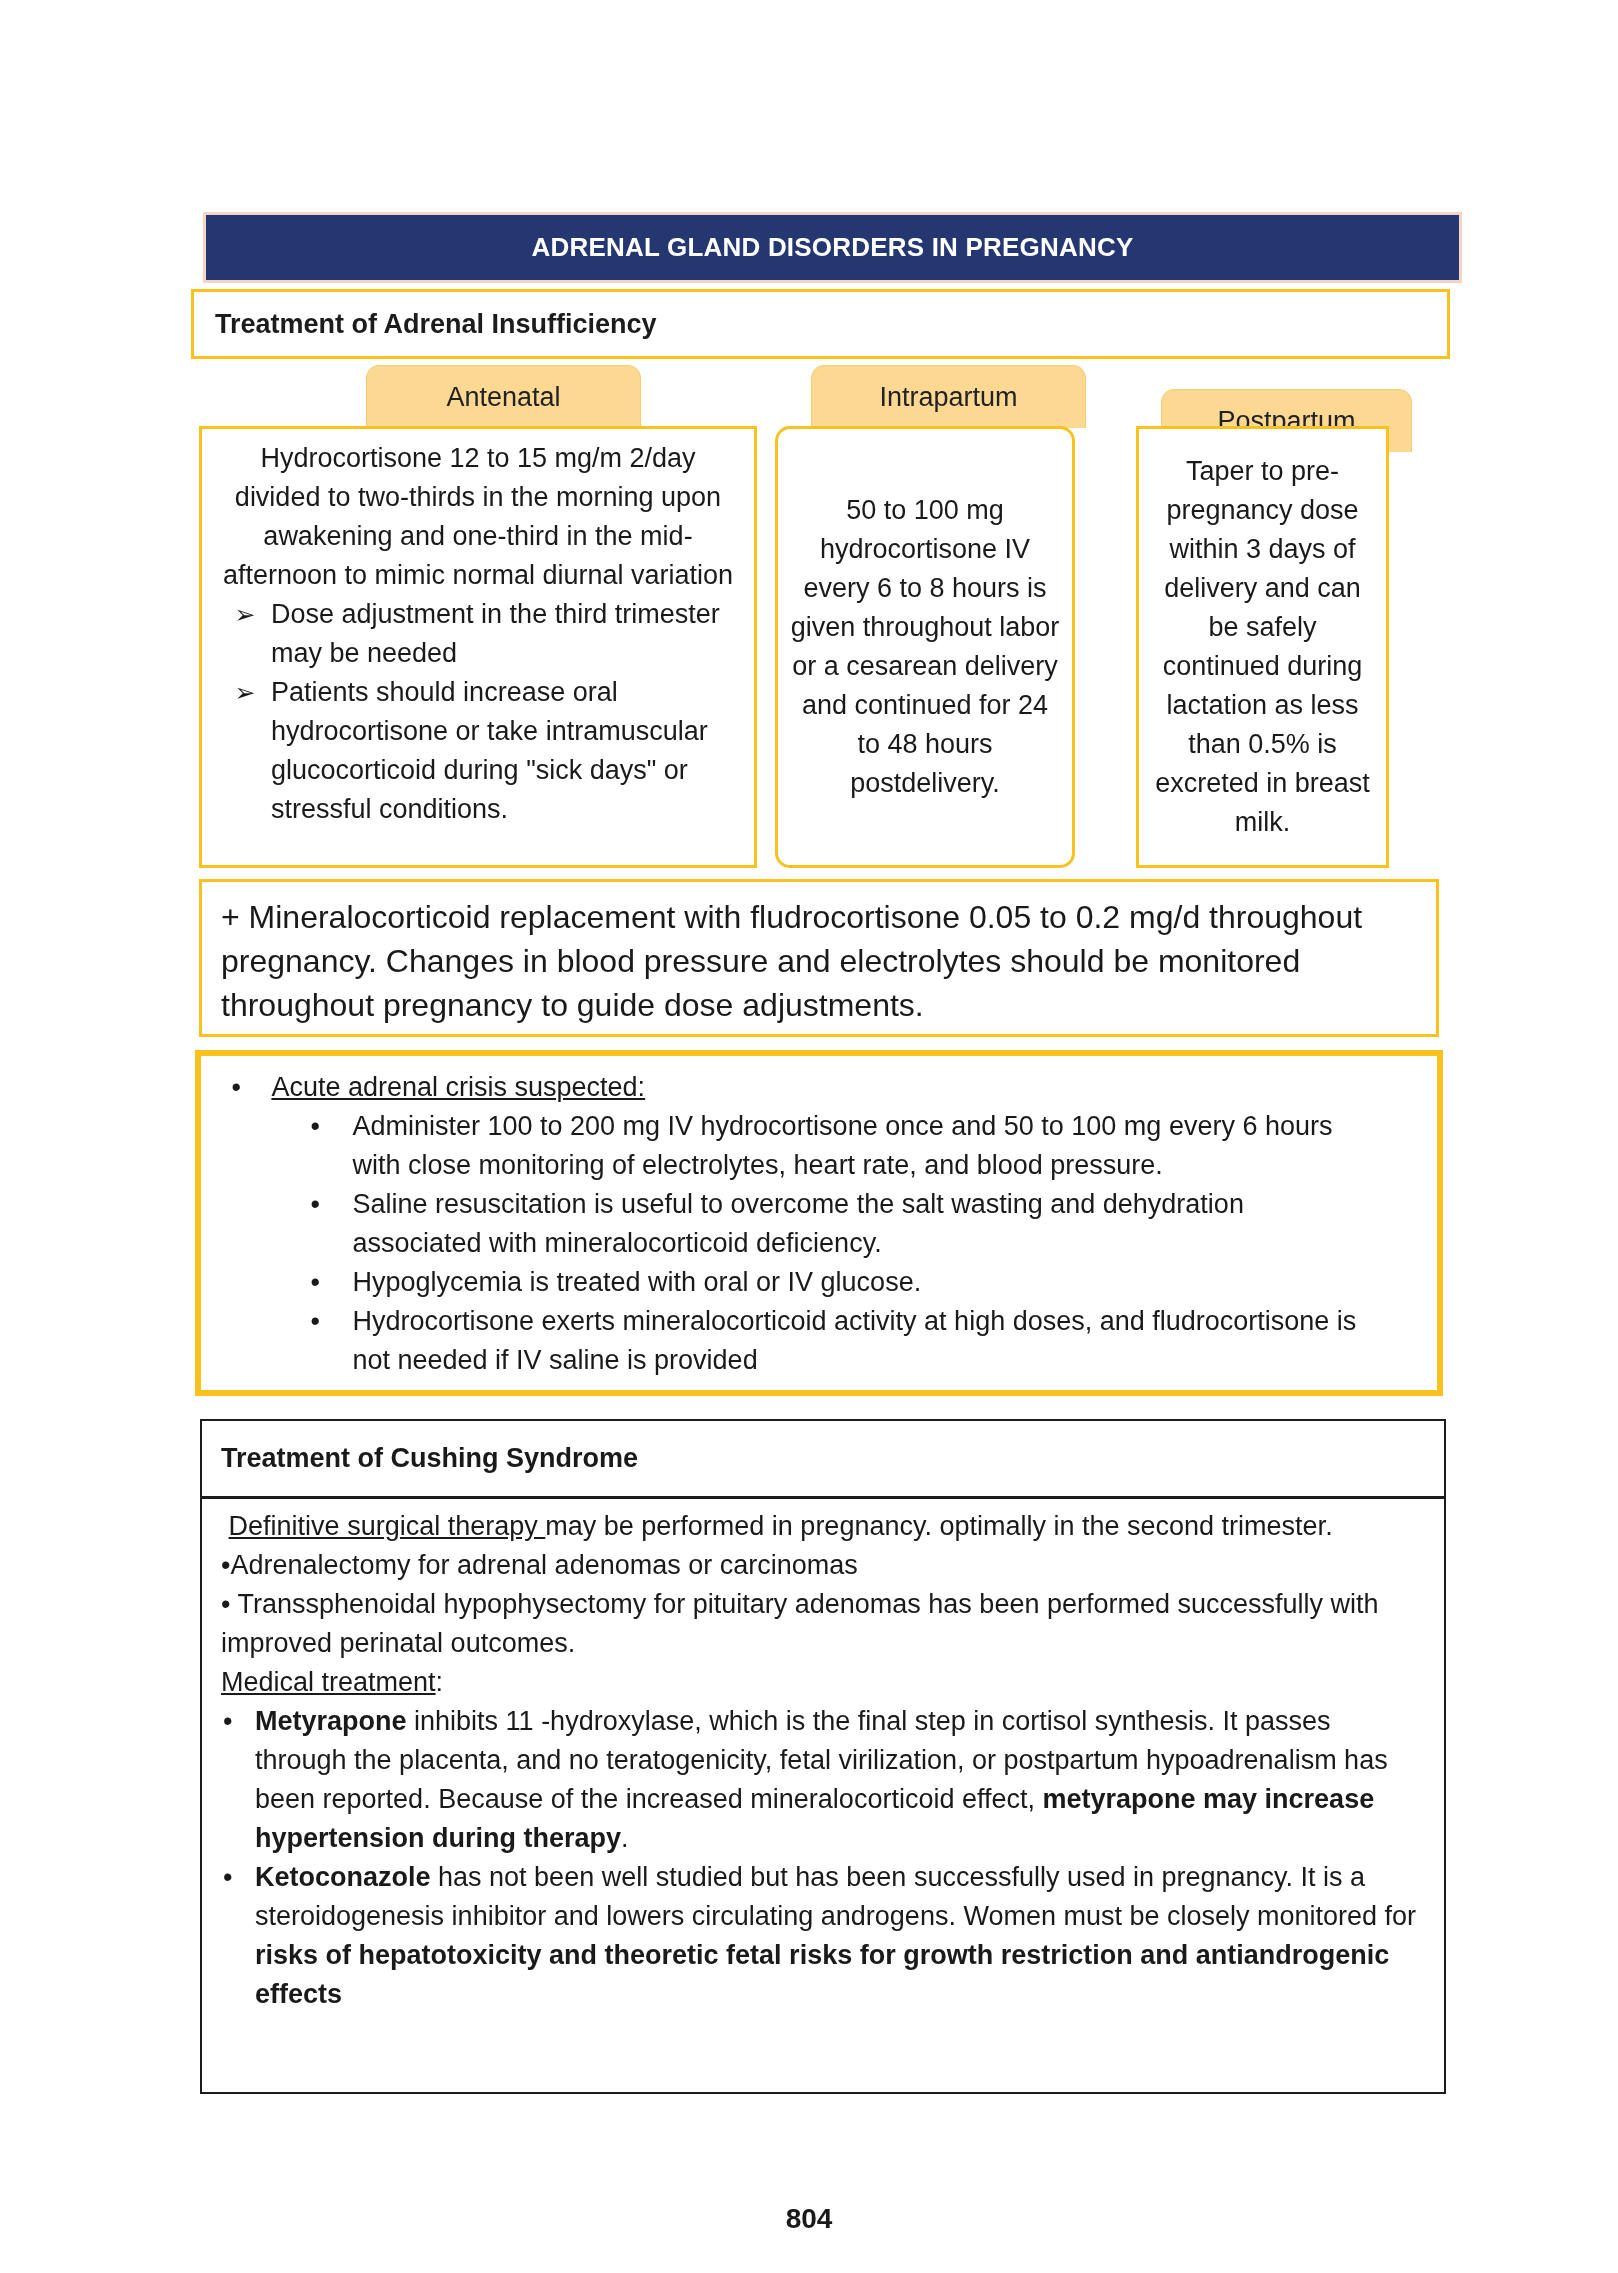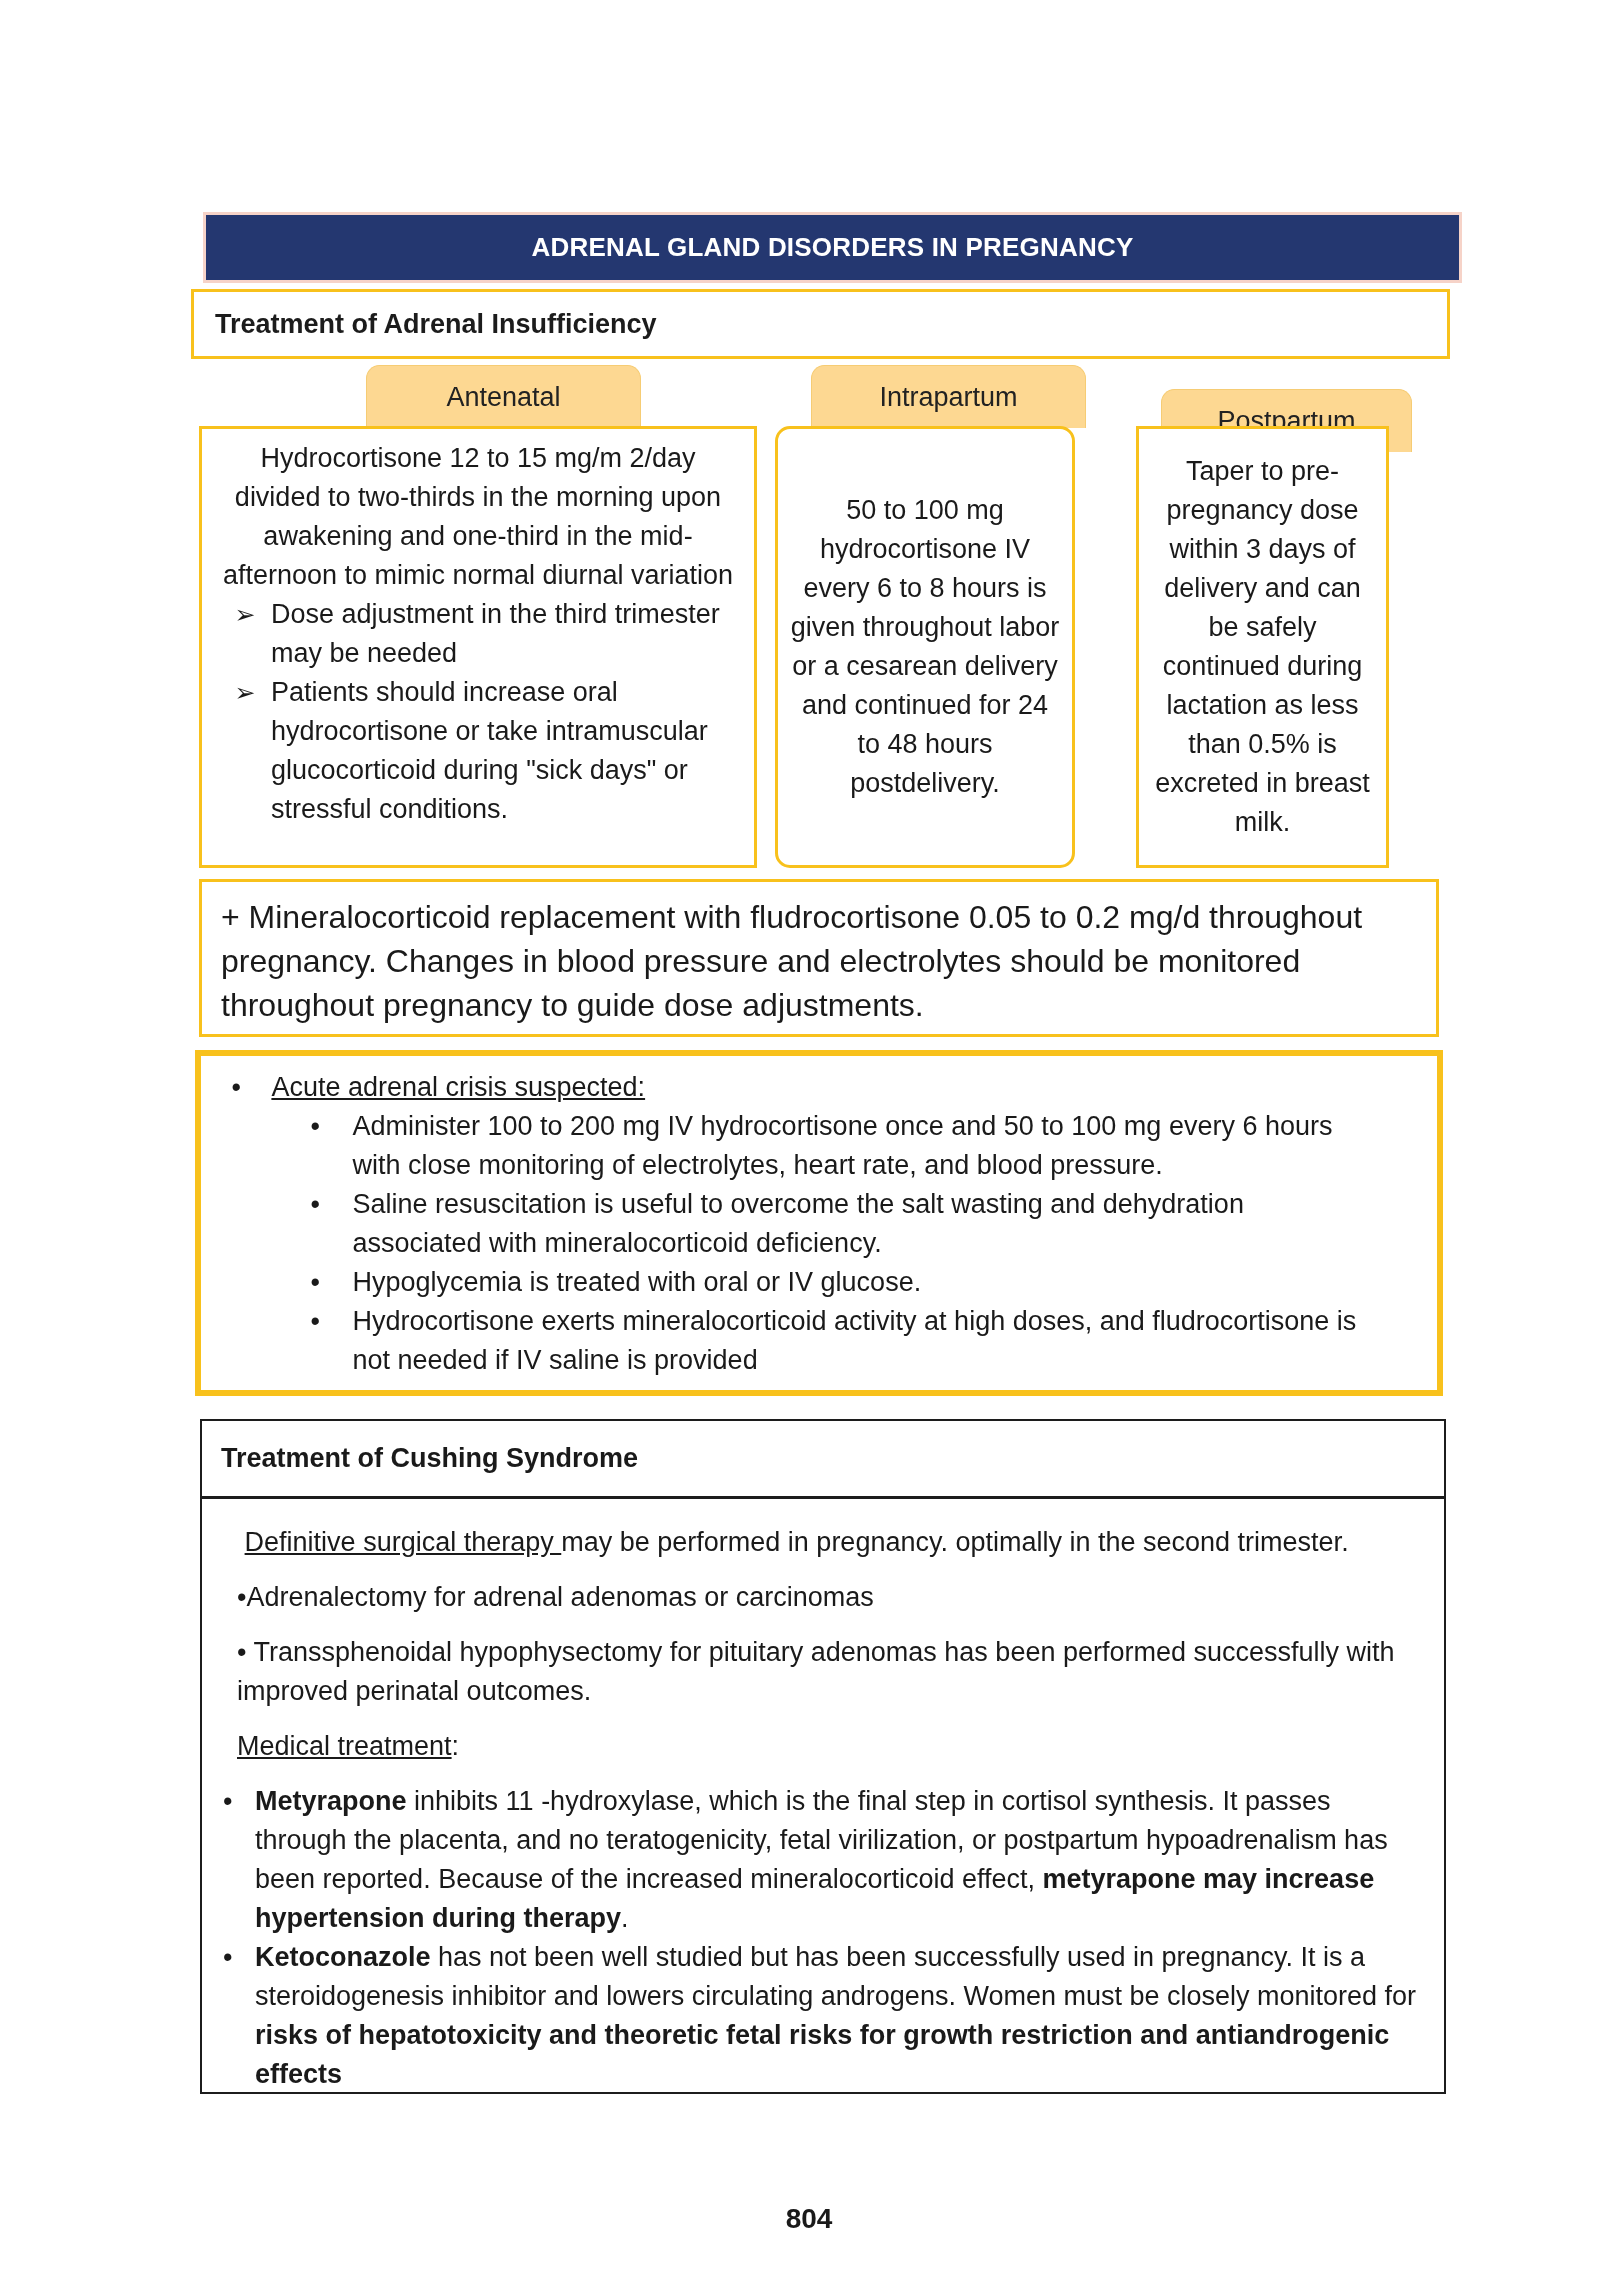--- a/index.html
+++ b/index.html
@@ -47,21 +47,21 @@
     #crisis-box ul { list-style: none; margin: 0; padding: 0; }
     #crisis-box li { position: relative; padding-left: 138px; padding-right: 57px; }
     #crisis-box li .dot { position: absolute; left: 96px; }
 
     #cushing-box { left: 200px; top: 1419px; width: 1246px; height: 675px;
                    border: 2.9px solid #1c1c1c; background: #fff; }
     #cushing-head { height: 75px; border-bottom: 3.8px solid #1c1c1c;
                     display: flex; align-items: center; padding-left: 19px;
                     font-weight: bold; font-size: 27px; }
     #cushing-body { padding: 7.6px 23px 0 19px; font-size: 27px; line-height: 39px; }
-    #cushing-body p { margin: 16px; }
+    #cushing-body p { margin: 0; }
     #cushing-body .u { text-decoration: underline; }
     #cushing-body .ind { padding-left: 7.6px; }
     #cushing-body ul { list-style: none; margin: 0; padding: 0; }
     #cushing-body ul li { position: relative; padding-left: 34px; }
     #cushing-body ul li .dot { position: absolute; left: 1.9px; }
     #cushing-body b { font-weight: bold; }
 
     #page-number { left: 0; top: 2203px; width: 1618px; text-align: center;
                    font-weight: bold; font-size: 28px; }
   </style>

